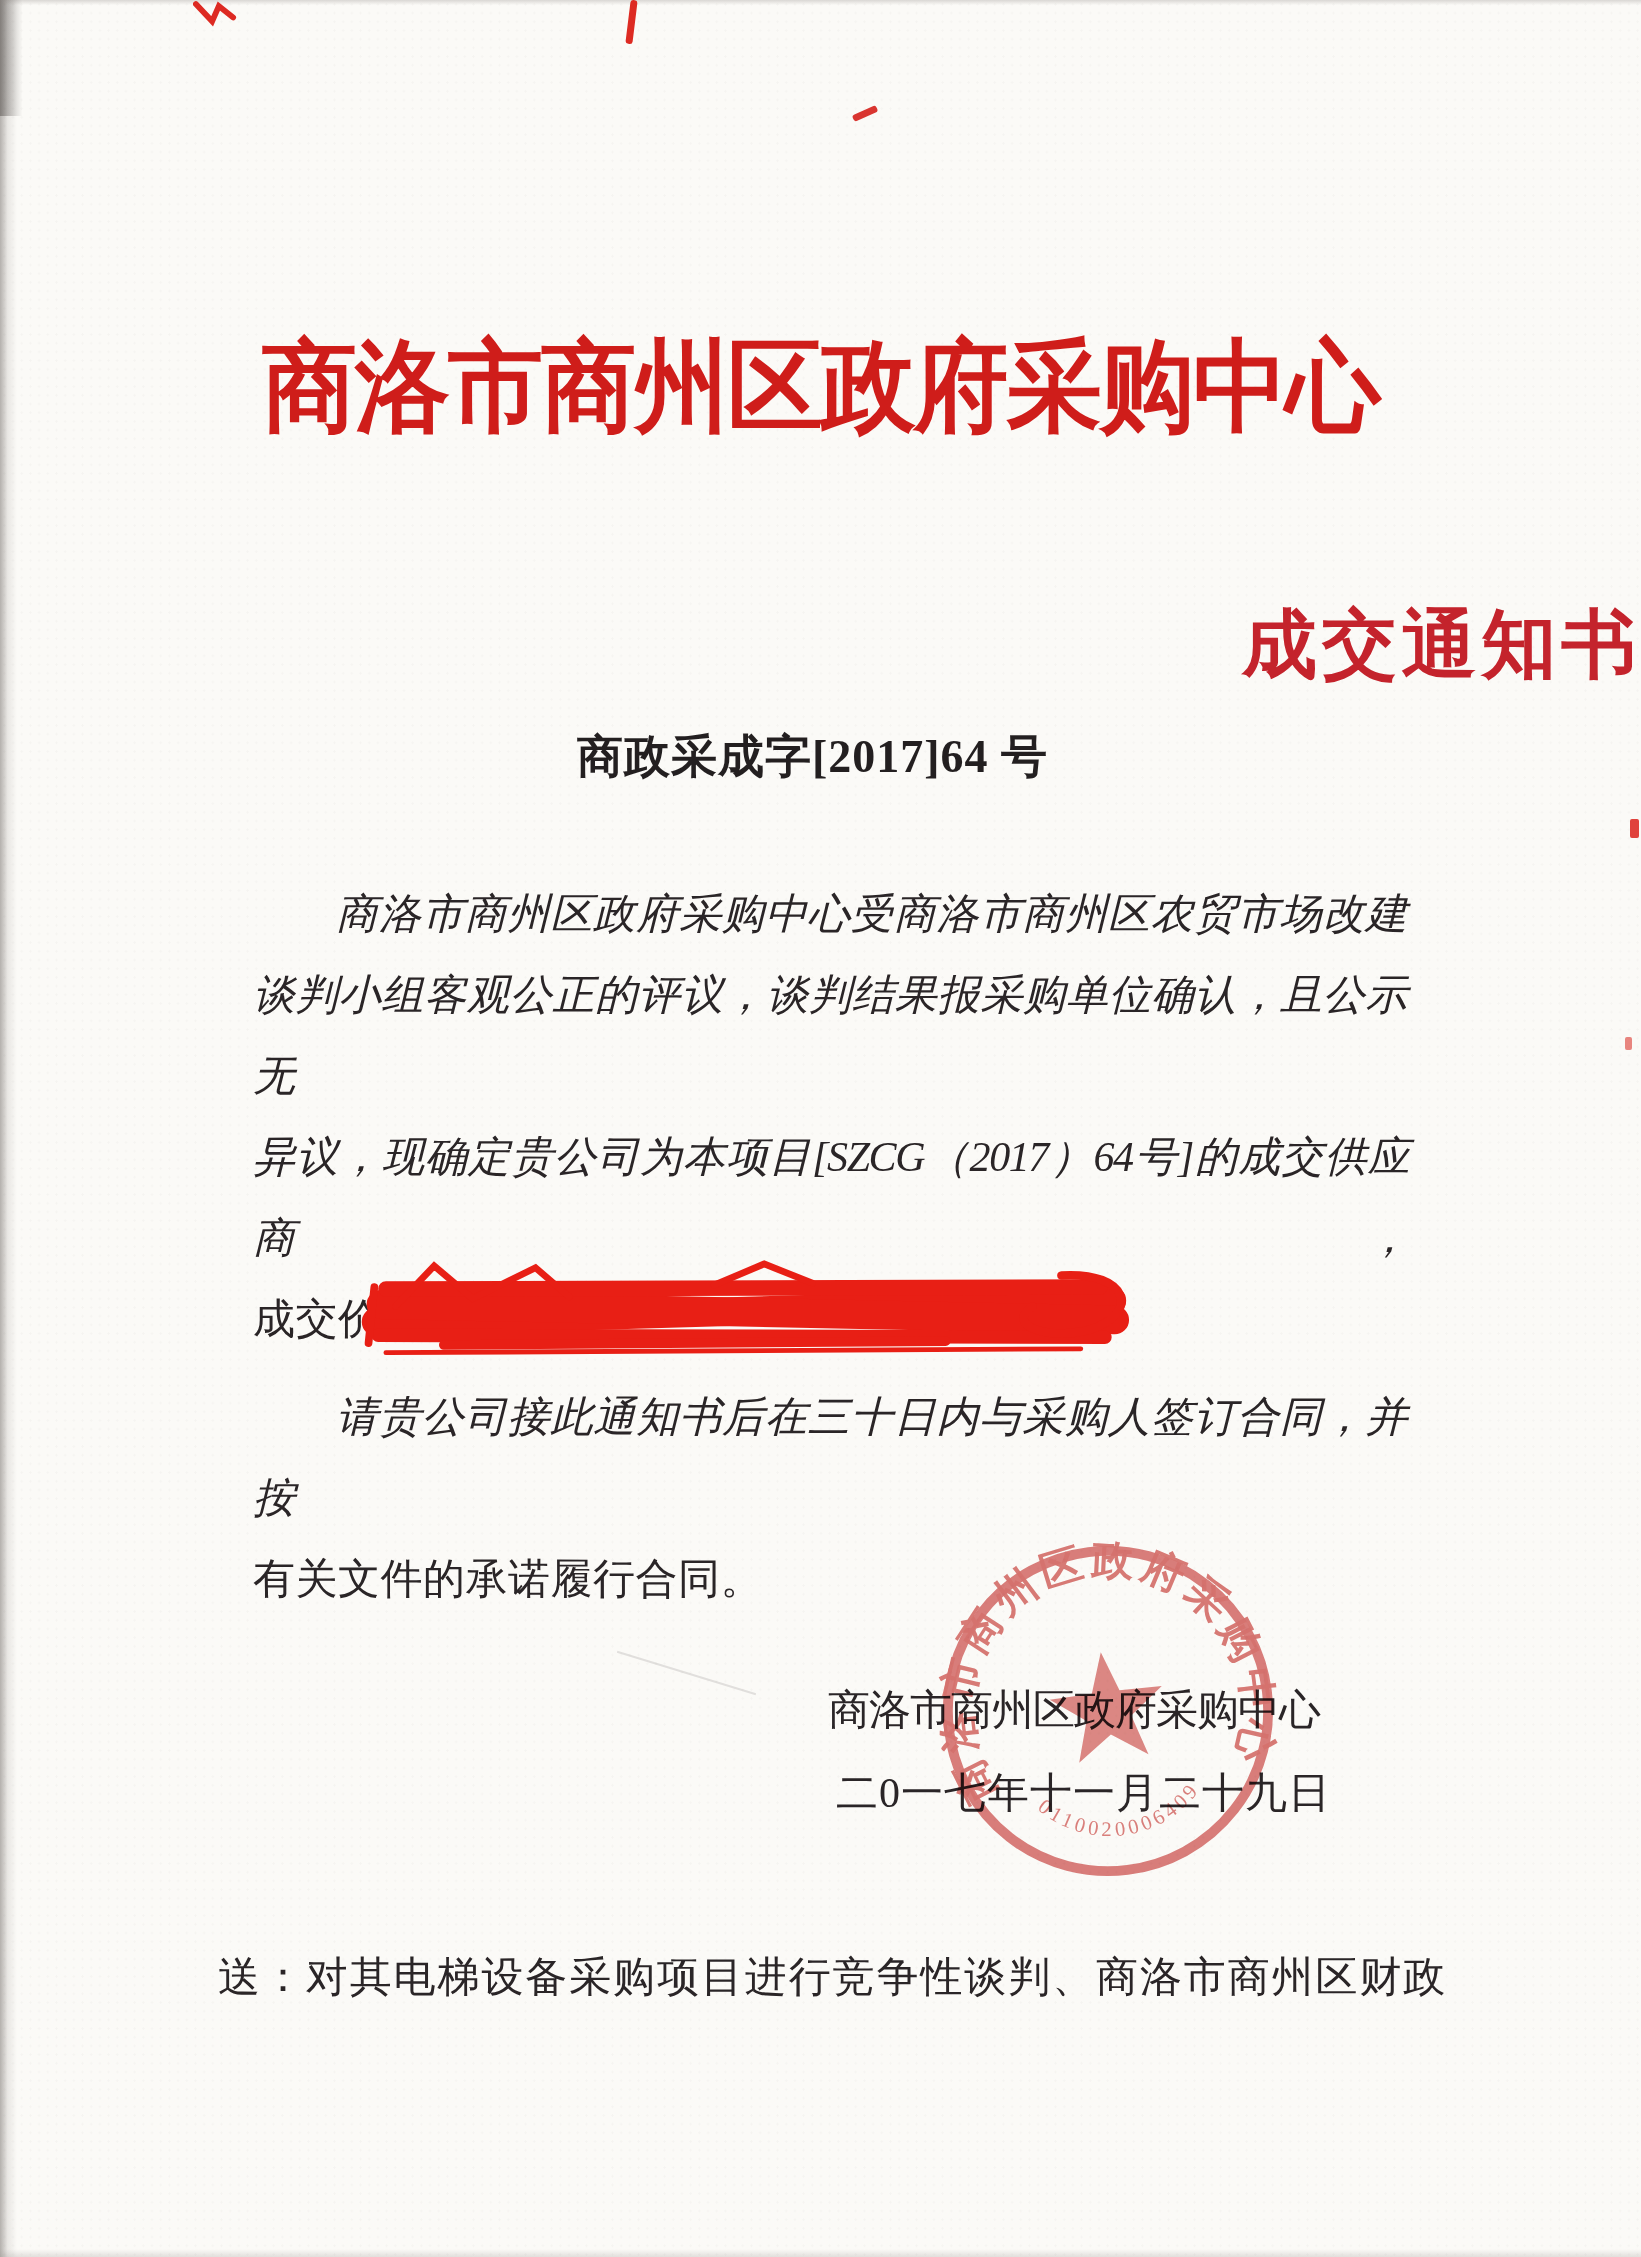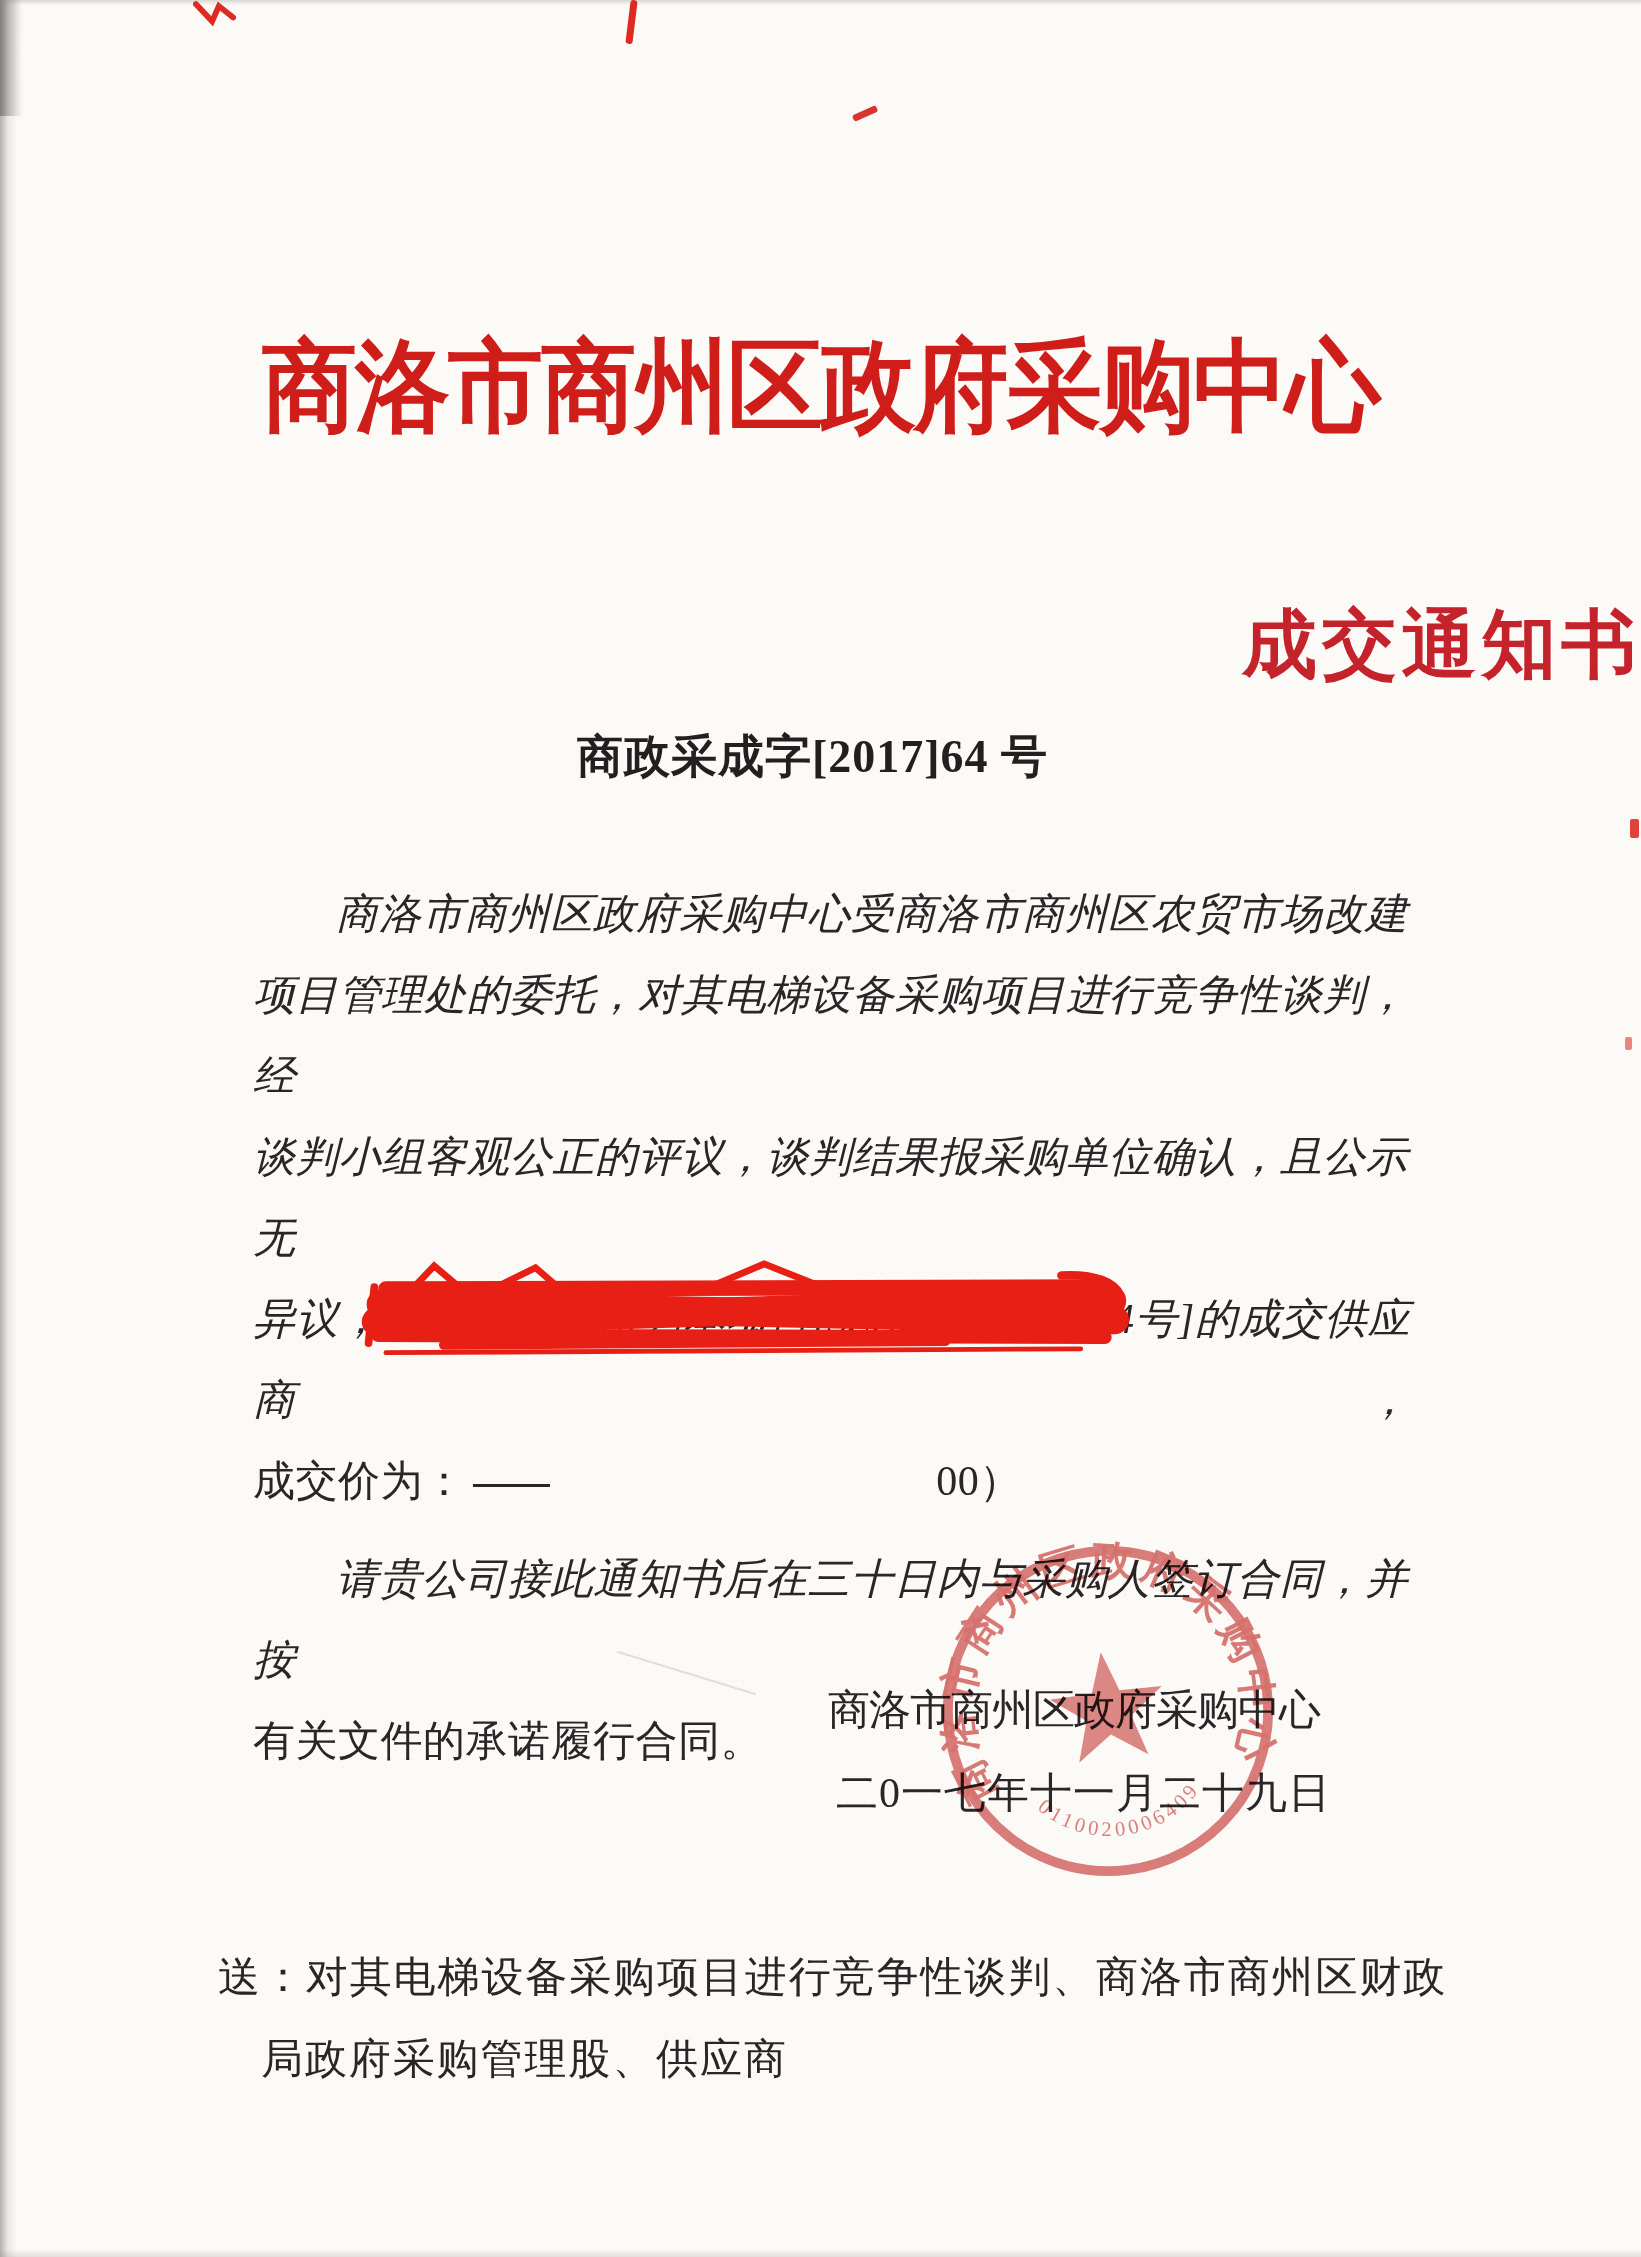--- a/index.html
+++ b/index.html
@@ -129,21 +129,20 @@
   <div class="mark mark-red-4"></div>
   <div class="mark mark-red-5"></div>
   <div class="mark scratch"></div>
 
   <h1 class="title">商洛市商州区政府采购中心</h1>
   <h2 class="subtitle">成交通知书</h2>
   <div class="docnum">商政采成字[2017]64 号</div>
 
   <div class="body-block">
     <div class="line jst indent">商洛市商州区政府采购中心受商洛市商州区农贸市场改建</div>
-    <div class="line jst">项目管理处的委托，对其电梯设备采购项目进行竞争性谈判，经</div>
     <div class="line jst">谈判小组客观公正的评议，谈判结果报采购单位确认，且公示无</div>
     <div class="line jst tight">异议，现确定贵公司为本项目[SZCG（2017）64号]的成交供应商，</div>
     <div class="line">
       <span>成交价为：</span><span class="dash"></span><span class="remnant">00）</span>
     </div>
     <div class="line jst indent p2gap">请贵公司接此通知书后在三十日内与采购人签订合同，并按</div>
     <div class="line">有关文件的承诺履行合同。</div>
   </div>
 
   <svg class="scribble" width="830" height="118" viewBox="0 0 860 122">
@@ -174,17 +173,16 @@
     <text font-size="42" font-weight="bold" fill="#d4615e" letter-spacing="6" opacity="0.95">
       <textPath href="#sealTop" startOffset="50%" text-anchor="middle">商洛市商州区政府采购中心</textPath>
     </text>
     <text font-size="21" fill="#d4615e" letter-spacing="4" opacity="0.9">
       <textPath href="#sealBottom" startOffset="50%" text-anchor="middle">0110020006409</textPath>
     </text>
   </svg>
 
   <div class="cc-block">
     <div class="line">送：对其电梯设备采购项目进行竞争性谈判、商洛市商州区财政</div>
-    <div class="line cc2">局政府采购管理股、供应商</div>
   </div>
 
 </div>
 
 
 </body></html>

